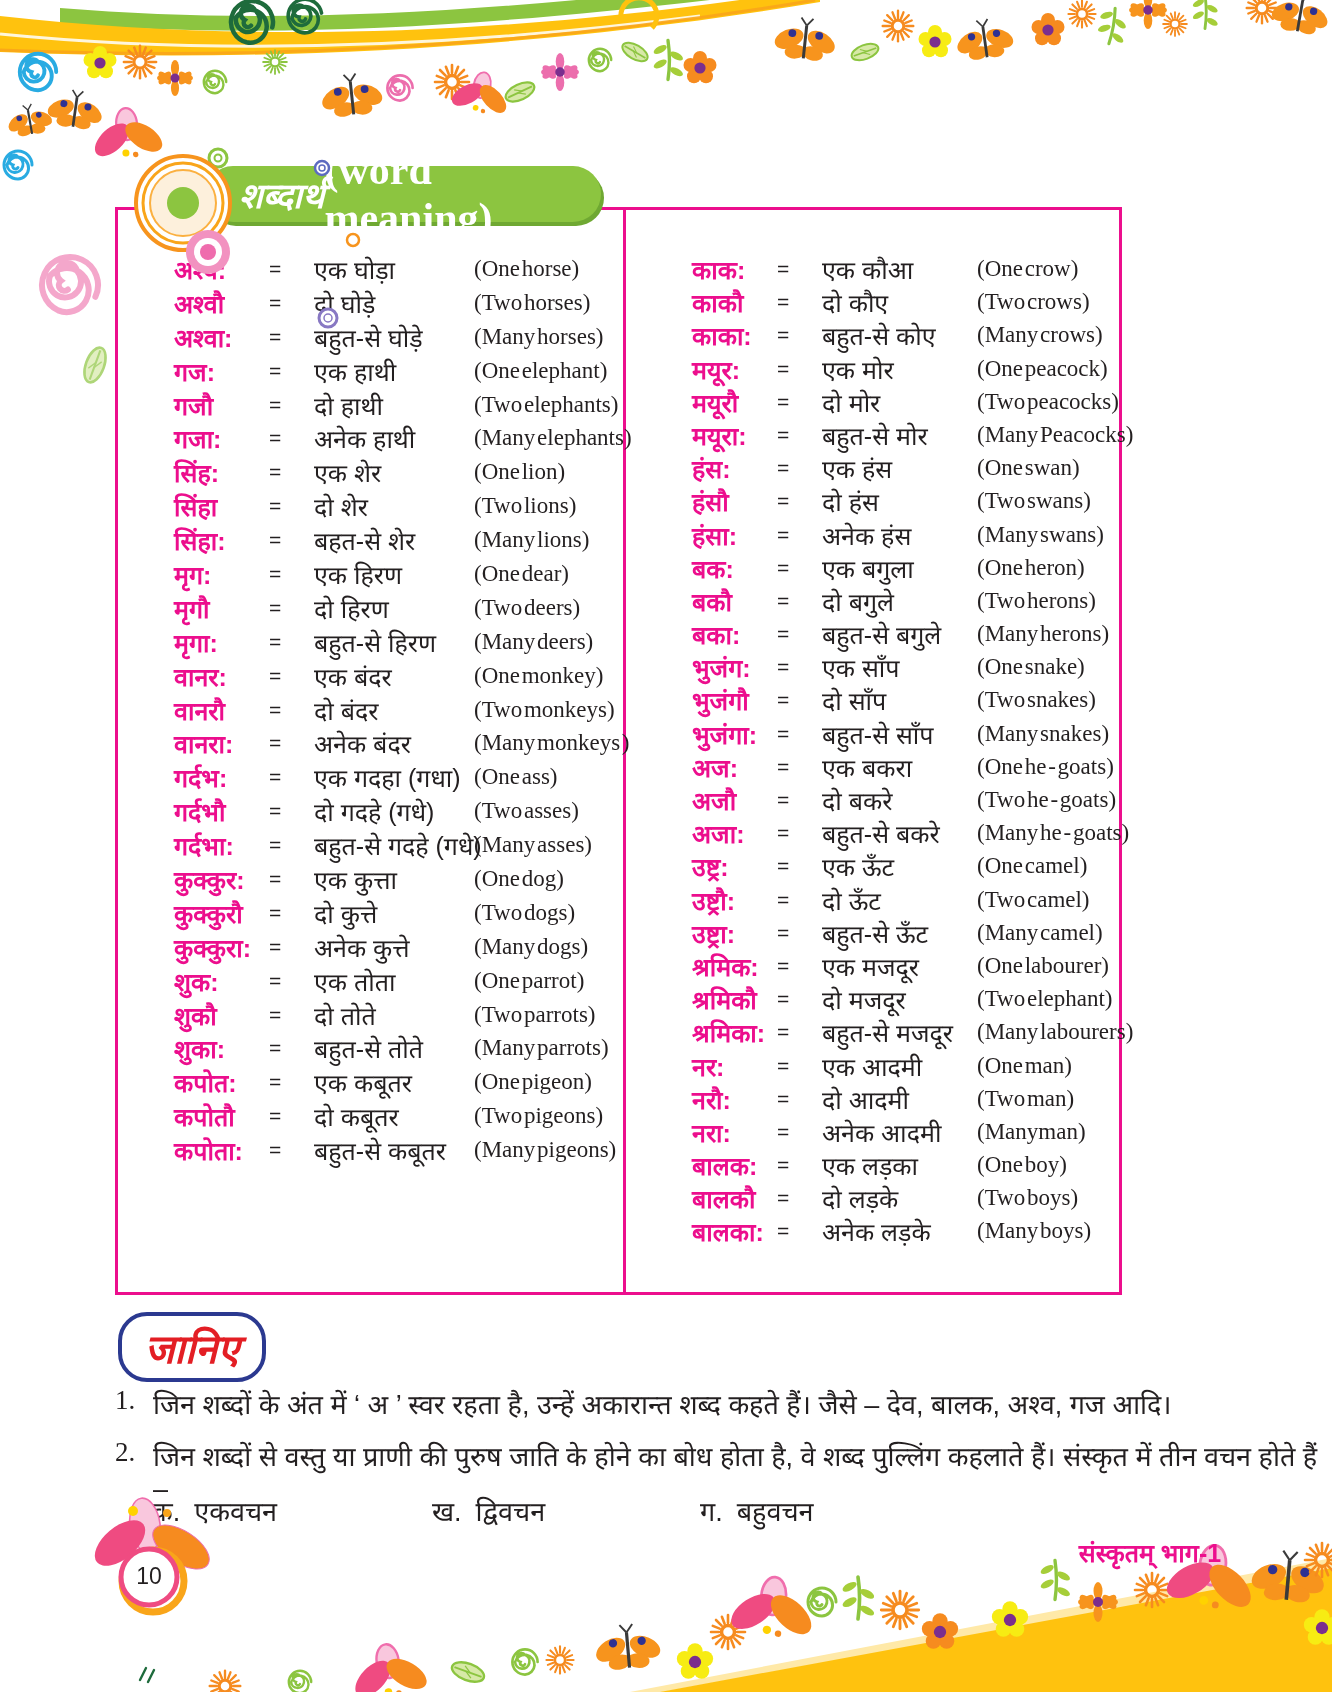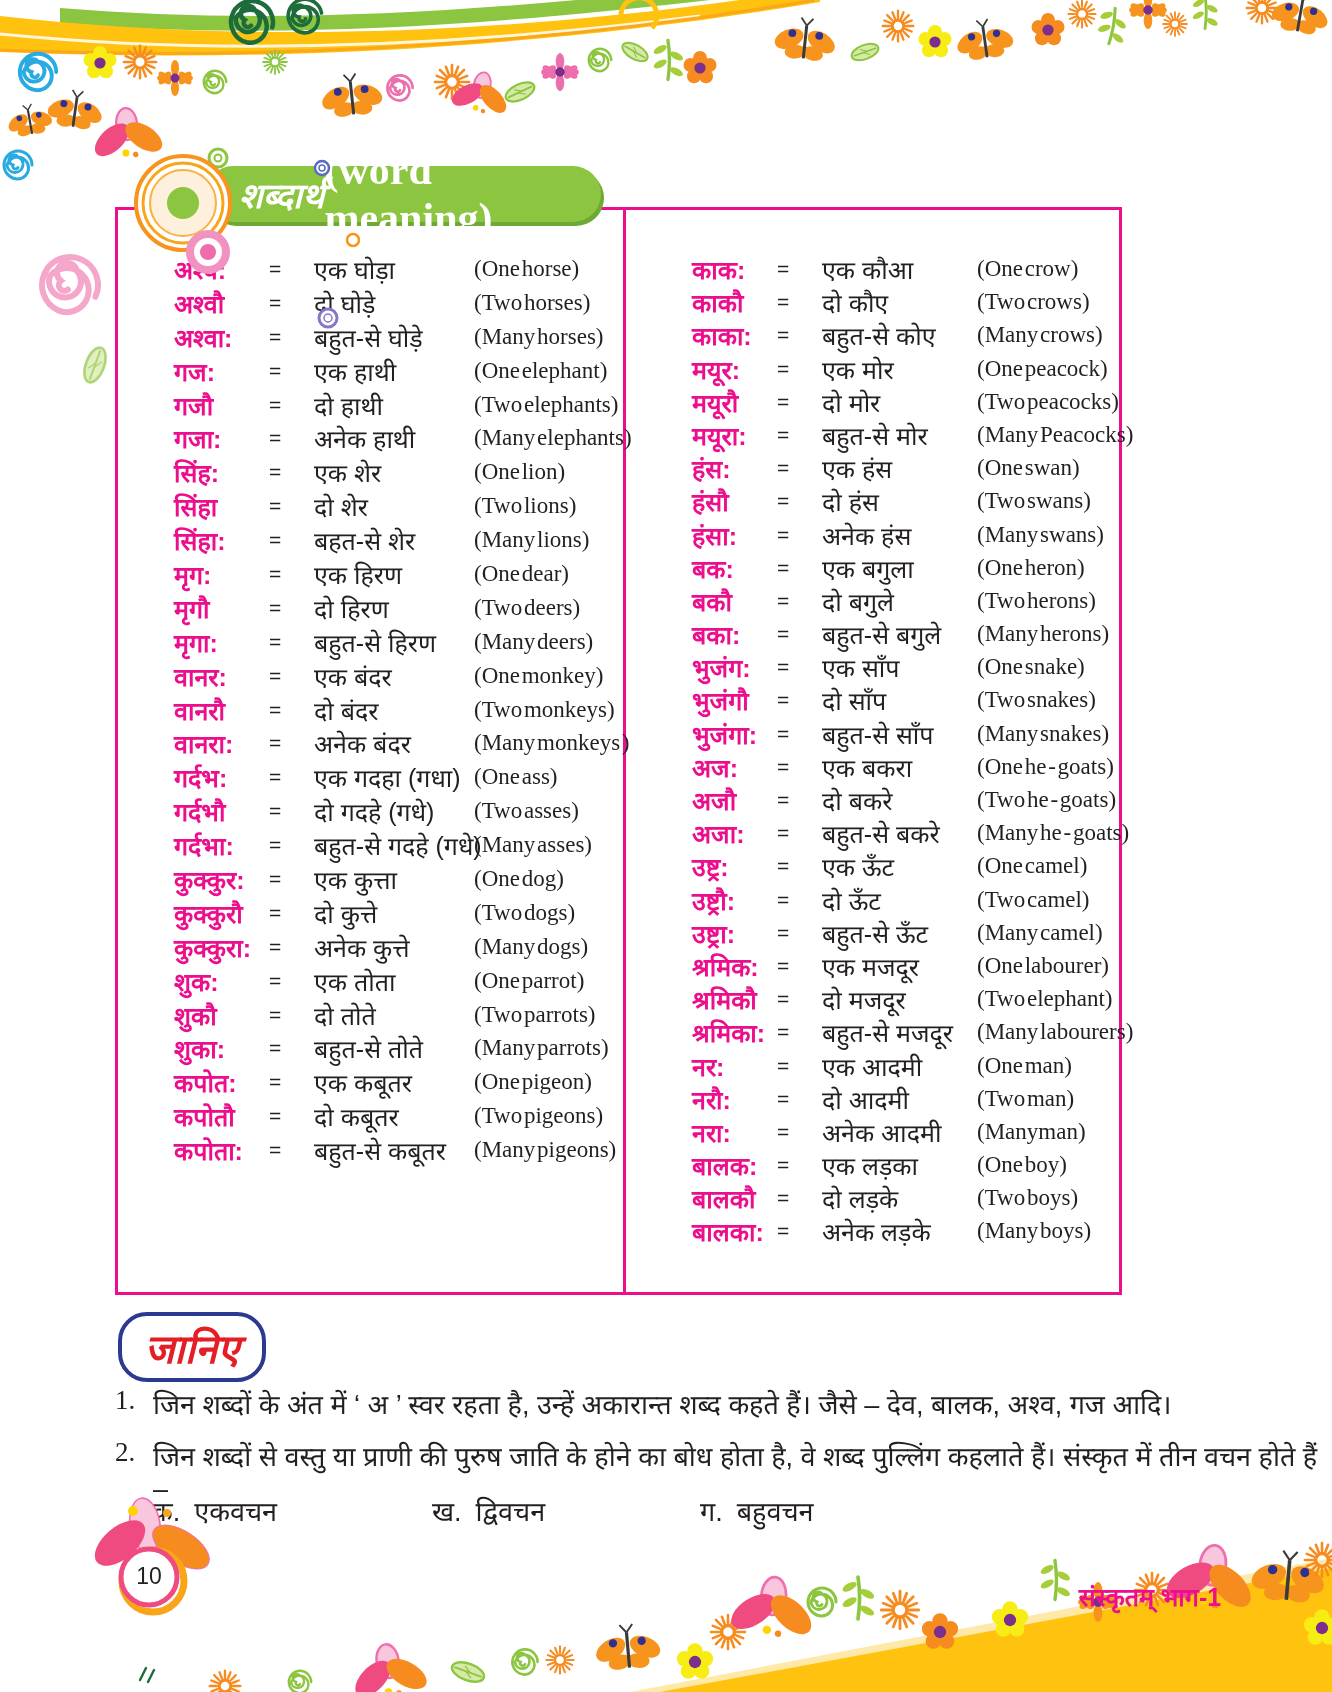--- a/index.html
+++ b/index.html
@@ -42,21 +42,21 @@
   .note-1{top:1385px;}
   .note-2{top:1437px;}
   .sub-row{position:absolute;top:1492px;left:0;width:1332px;font-size:27px;font-weight:500;}
   .sub-item{position:absolute;display:flex;gap:14px;}
   .sub-a{left:152px;} .sub-b{left:432px;} .sub-c{left:700px;}
 
   
   .page-num{position:absolute;left:126px;top:1563px;width:46px;text-align:center;
     font-size:23px;color:#231f20;z-index:4;}
   .footer-title{position:absolute;left:1020px;top:1535px;width:260px;text-align:center;
-    color:#EC0E8D;font-weight:700;font-size:25px;z-index:4;margin-top:44px;}
+    color:#EC0E8D;font-weight:700;font-size:25px;z-index:4;}
 </style>
 </head>
 <body>
 
 <div class="page">
 
   <svg width="0" height="0" style="position:absolute">
     <defs>
       <g id="burst">
         <circle r="6.5" fill="none" stroke="currentColor" stroke-width="3.5"></circle>

